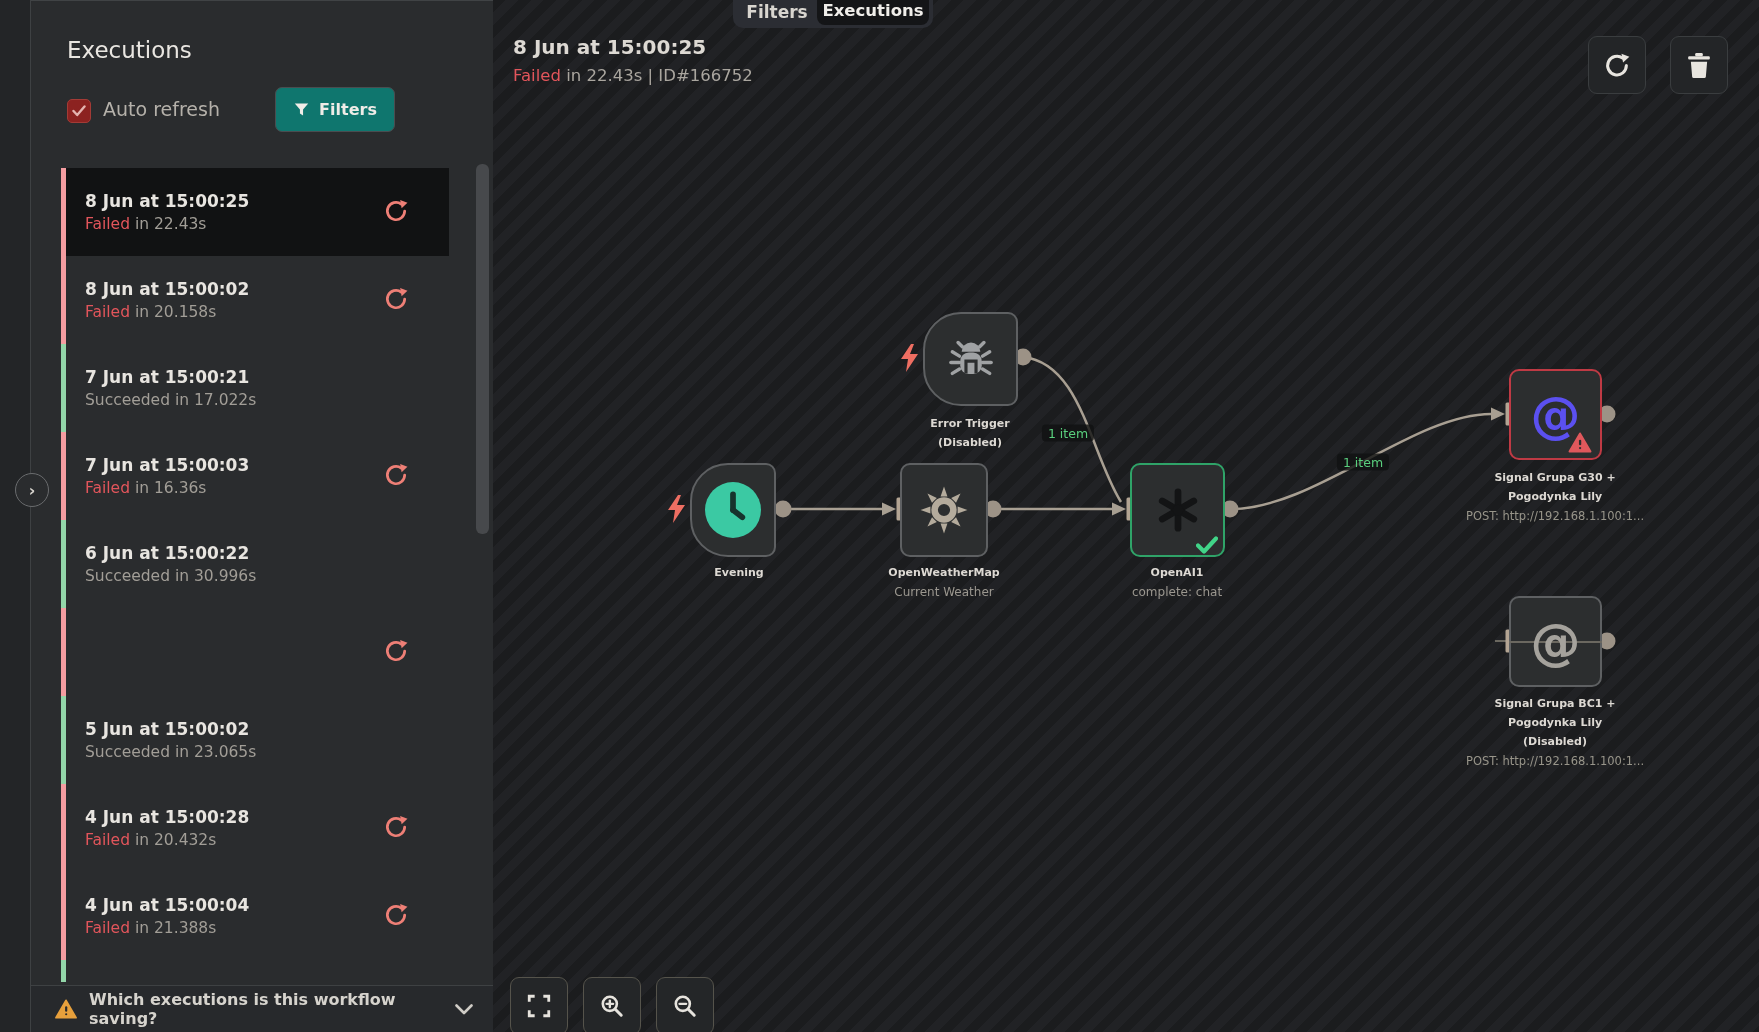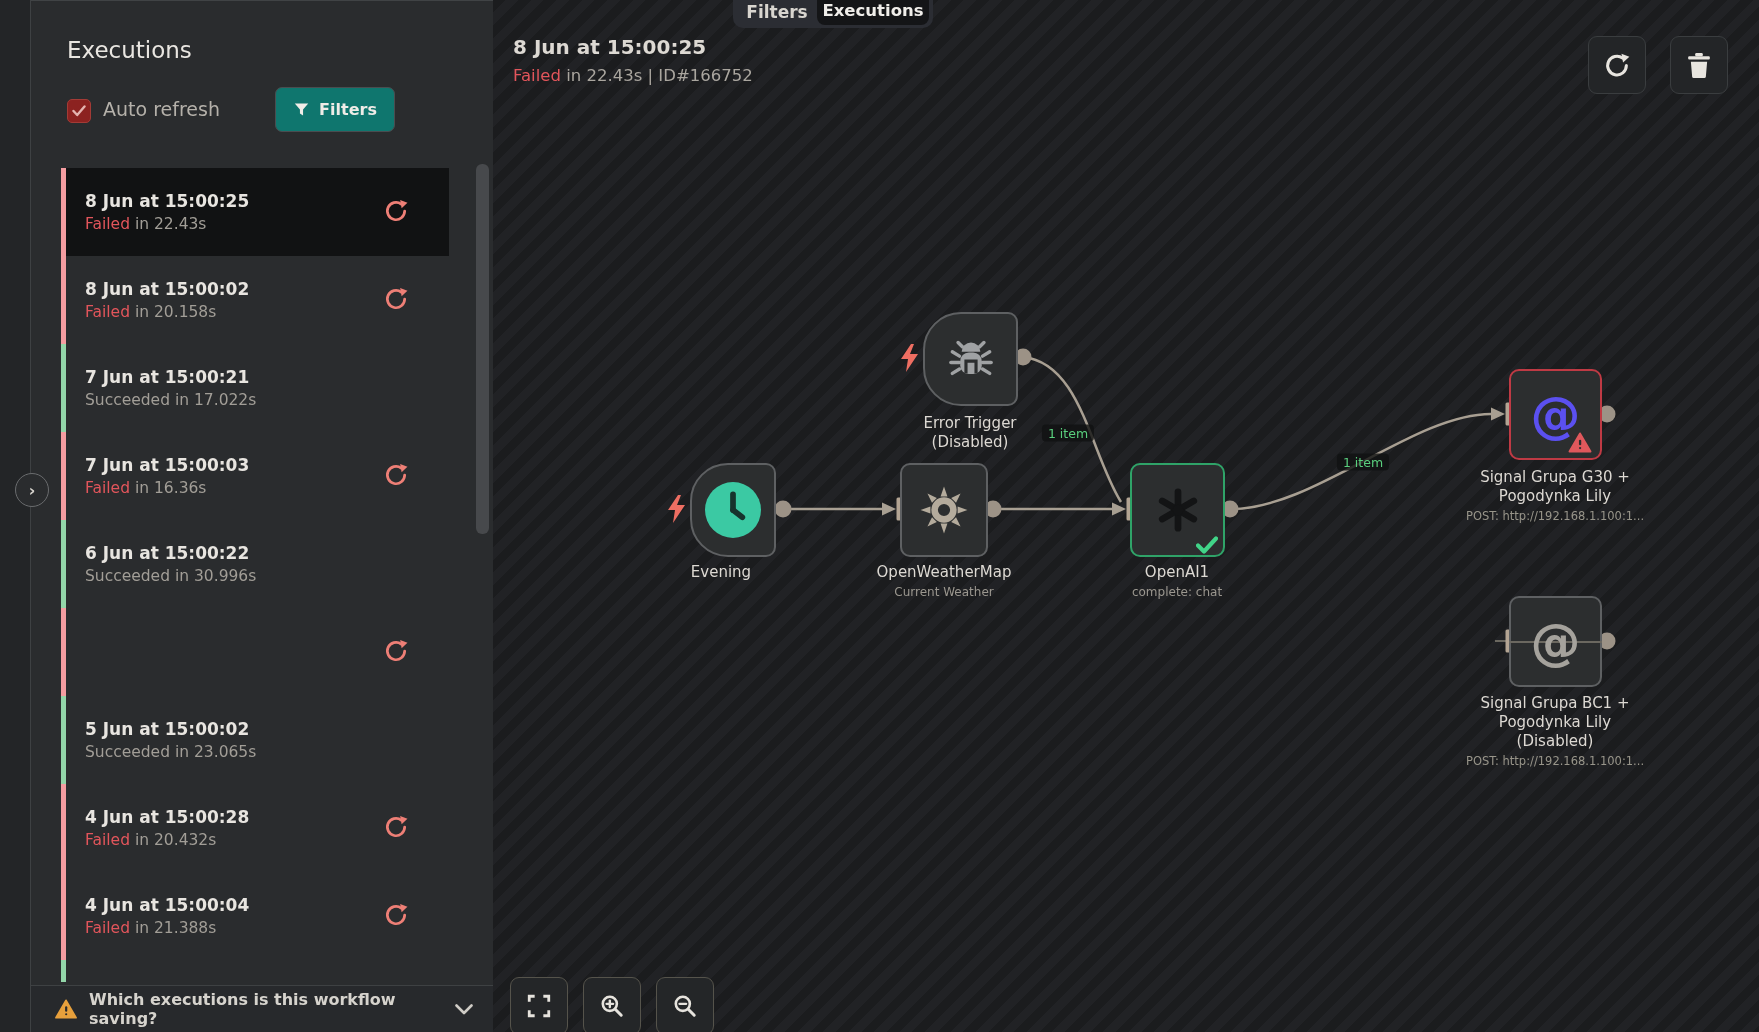--- a/index.html
+++ b/index.html
@@ -54,21 +54,21 @@
     display:flex;align-items:center;justify-content:center;cursor:pointer;z-index:5;}
   .ctl-btn{position:absolute;width:58px;height:58px;border-radius:9px;background:#242628;border:1px solid #55534b;
     display:flex;align-items:center;justify-content:center;cursor:pointer;z-index:5;}
   
   .node{position:absolute;background:#2c2e2f;border:2px solid #5e6062;border-radius:10px;box-sizing:border-box;z-index:1;
     display:flex;align-items:center;justify-content:center;cursor:pointer;}
   .node.trigger{border-radius:38px 10px 10px 38px;}
   .node.success{border-color:#2fa368;}
   .node.error{border-color:#bf3a44;}
   .node-label{position:absolute;transform:translateX(-50%);text-align:center;z-index:1;white-space:nowrap;}
-  .node-label .nm{font-size:15px;font-weight:normal;color:#ddd9d3;line-height:19px;}
+  .node-label .nm{font-size:11px;font-weight:bold;color:#ddd9d3;line-height:19px;}
   .node-label .sub{font-size:12px;color:#9b978f;margin-top:3px;}
   .node-label .sub.small{font-size:11.5px;color:#98958a;}
   .bolt{position:absolute;z-index:1;}
   .edge-label{position:absolute;transform:translate(-50%,-50%);background:rgba(16,17,18,.8);color:#5ad07e;
     font-size:12.5px;padding:1px 6px;border-radius:4px;z-index:2;white-space:nowrap;}
   .at-glyph{font-size:50px;font-weight:bold;line-height:1;}
   .node-warn{position:absolute;right:8px;bottom:5px;}
   .node-check{position:absolute;right:5px;bottom:1px;}
   .bc1-line{position:absolute;left:-2px;right:-2px;top:50%;margin-top:-1px;height:2px;background:#6b6860;z-index:0;}
   .node-icon{position:relative;z-index:1;}
@@ -287,21 +287,21 @@
   <svg class="bolt" style="left:171px;top:494px;" width="24" height="30" viewBox="0 0 24 30">
     <path d="M14 1 L4 16 h7 L9 29 L21 11 h-8 L17 1 Z" fill="#ee6e62"></path>
   </svg>
   <div class="node trigger" style="left:197px;top:463px;width:86px;height:94px;">
     <svg class="node-icon" width="56" height="56" viewBox="0 0 54 54">
       <circle cx="27" cy="27" r="27" fill="#3bc9a3"></circle>
       <line x1="27" y1="27" x2="27" y2="12" stroke="#17332d" stroke-width="5.5" stroke-linecap="round"></line>
       <line x1="27" y1="27" x2="36" y2="34" stroke="#17332d" stroke-width="5.5" stroke-linecap="round"></line>
     </svg>
   </div>
-  <div class="node-label" style="left:228px;top:563px;">
+  <div class="node-label" style="left:246px;top:563px;">
     <div class="nm">Evening</div>
   </div>
 
   <div class="node" style="left:407px;top:463px;width:88px;height:94px;">
     <svg class="node-icon" width="50" height="50" viewBox="0 0 32 32">
       <g fill="#b4ab9c">
         <polygon points="31,16 24.7,13.8 24.7,18.2"></polygon>
           <polygon points="26.6,26.6 23.7,20.6 20.6,23.7"></polygon>
         <polygon points="16,31 18.2,24.7 13.8,24.7"></polygon>
           <polygon points="5.4,26.6 11.4,23.7 8.3,20.6"></polygon>

